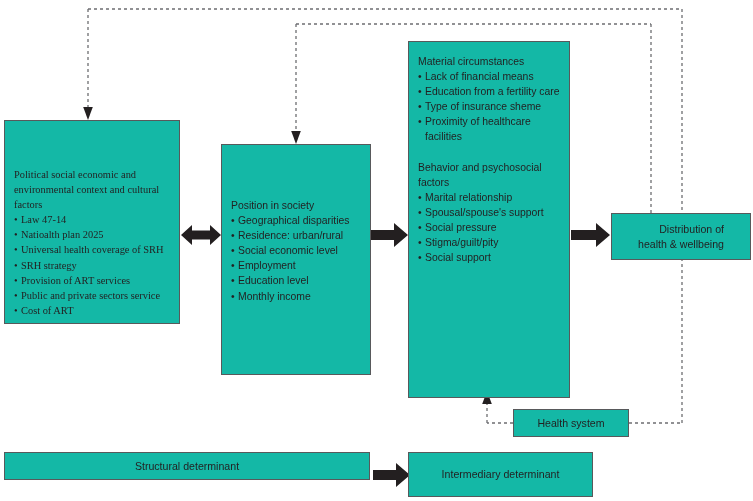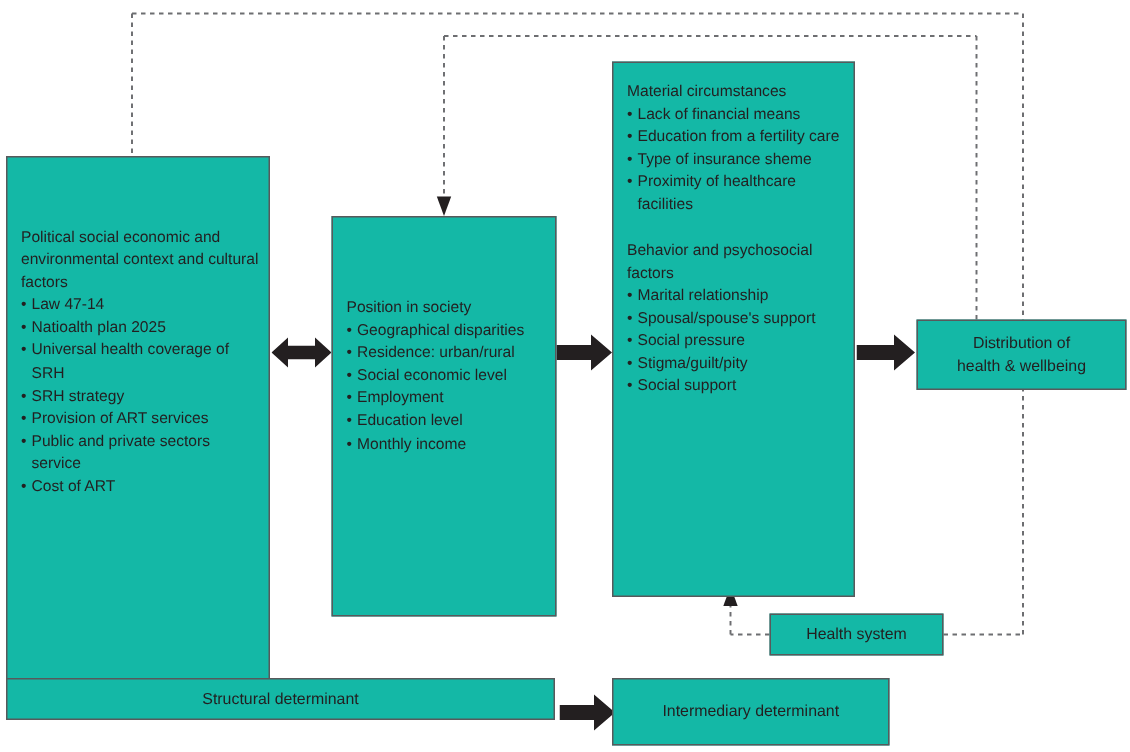--- a/index.html
+++ b/index.html
@@ -78,42 +78,42 @@
       <path d="M487,423 L487,403"></path>
     </g>
 
     <g fill="#231f20">
       <polygon points="88,120 83.2,107 92.8,107"></polygon>
       <polygon points="296,144 291.2,131 300.8,131"></polygon>
       <polygon points="487,391 482.2,404 491.8,404"></polygon>
     </g>
   </svg>
 
-  <div class="box" style="left:4px;top:104px;width:176px;height:365px;">
+  <div class="box" style="left:4px;top:120px;width:176px;height:204px;font-family:Liberation Serif, serif;">
     <div class="box-inner" style="position:absolute;left:9px;top:46px;right:4px;">
       <div class="box-title">Political social economic and
 environmental context and cultural
 factors</div>
       <ul class="blist">
         <li>Law 47-14</li>
         <li>Natioalth plan 2025</li>
         <li>Universal health coverage of SRH</li>
         <li>SRH strategy</li>
         <li>Provision of ART services</li>
         <li>Public and private sectors service</li>
         <li>Cost of ART</li>
       </ul>
     </div>
   </div>
 
   <svg class="arrow-blk" style="left:181px;top:220px;width:40px;height:30px;" viewBox="0 0 40 30">
     <polygon points="0,15 11,5 11,10.5 29,10.5 29,5 40,15 29,25 29,19.5 11,19.5 11,25" fill="#231f20"></polygon>
   </svg>
 
-  <div class="box" style="left:221px;top:144px;width:150px;height:267px;">
+  <div class="box" style="left:221px;top:144px;width:150px;height:231px;">
     <div class="box-inner" style="position:absolute;left:9px;top:53px;right:4px;">
       <div class="box-title">Position in society</div>
       <ul class="blist">
         <li>Geographical disparities</li>
         <li>Residence: urban/rural</li>
         <li>Social economic level</li>
         <li>Employment</li>
         <li>Education level</li>
         <li>Monthly income</li>
       </ul>
@@ -149,21 +149,21 @@
         </ul>
       </div>
       <div class="gap"></div>
     </div>
   </div>
 
   <svg class="arrow-blk" style="left:571px;top:221px;width:39px;height:28px;" viewBox="0 0 39 28">
     <polygon points="0,9 25,9 25,2 39,14 25,26 25,19 0,19" fill="#231f20"></polygon>
   </svg>
 
-  <div class="box centered-box" style="left:611px;top:213px;width:140px;height:47px;">
+  <div class="box centered-box" style="left:611px;top:213px;width:140px;height:47px;text-align:right;">
     <div style="white-space:pre-line;">Distribution of
 health &amp; wellbeing</div>
   </div>
 
   <div class="box centered-box" style="left:513px;top:409px;width:116px;height:28px;">
     <div>Health system</div>
   </div>
 
   <div class="box centered-box" style="left:4px;top:452px;width:366px;height:28px;">
     <div>Structural determinant</div>

